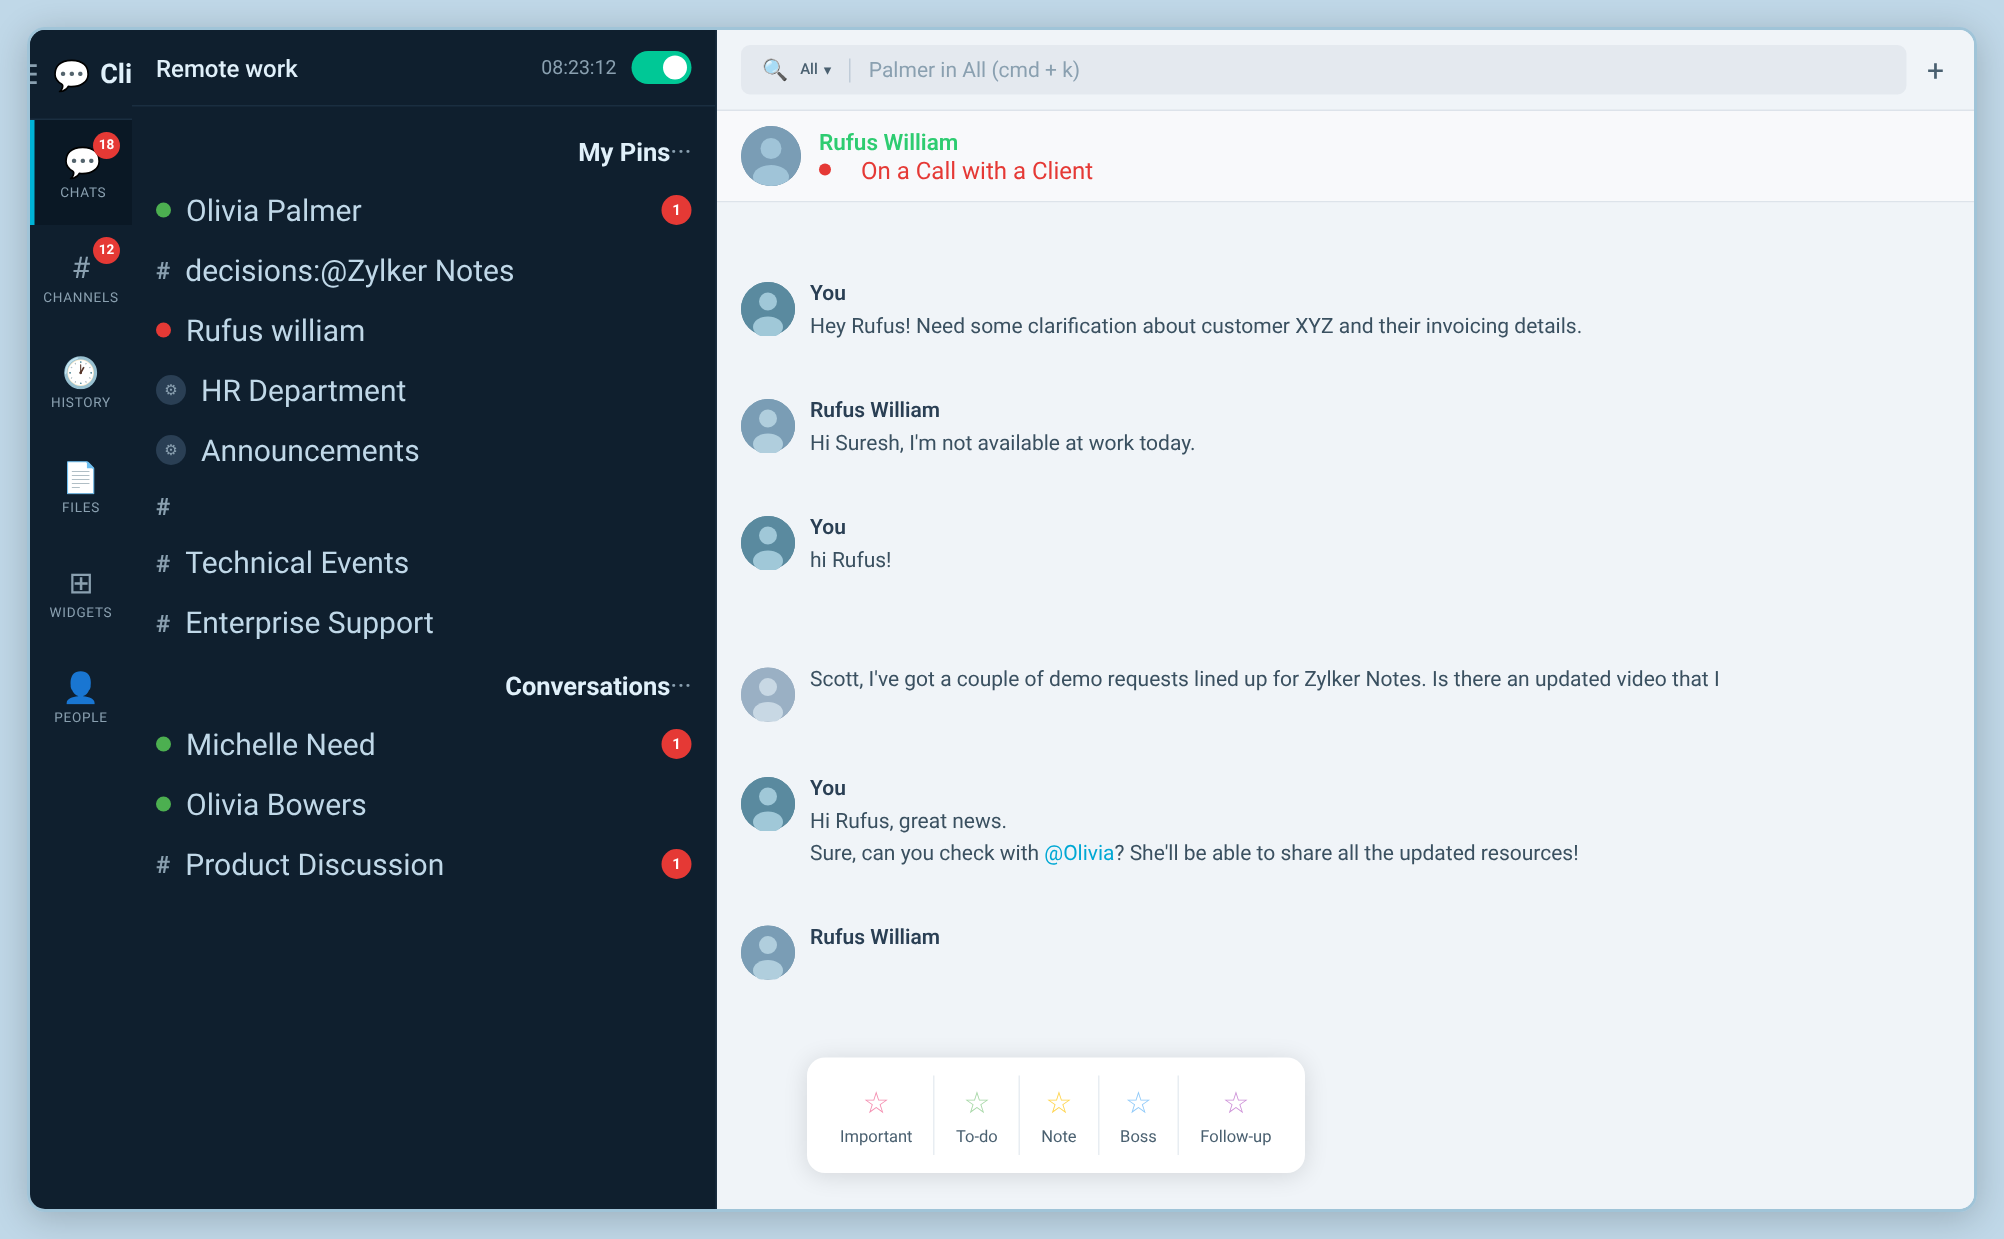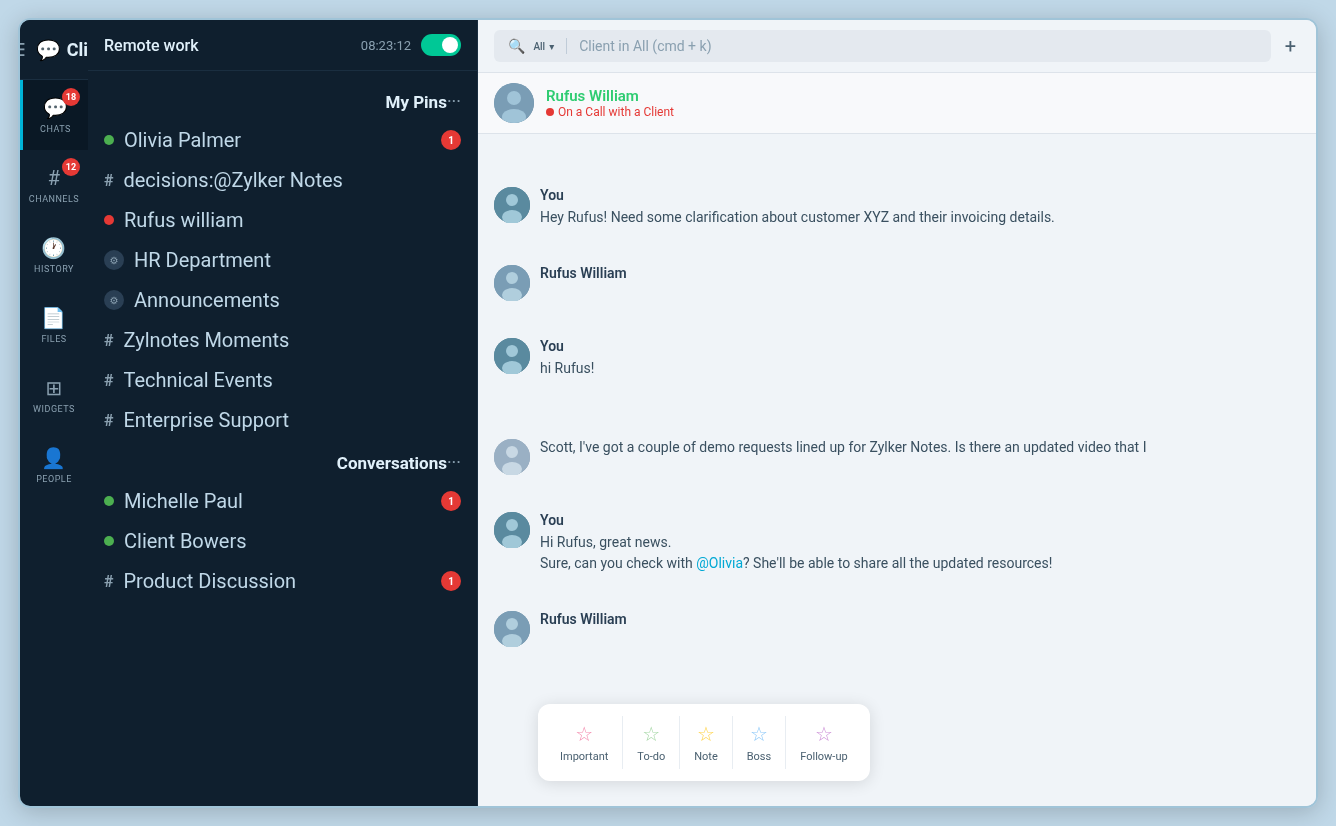--- a/index.html
+++ b/index.html
@@ -301,24 +301,24 @@
     .contact-info {
       flex: 1;
     }
     .contact-name {
       color: #2ecc71;
       font-size: 15px;
       font-weight: 600;
     }
     .contact-status {
       color: #e53935;
-      font-size: 12px;
-      display: flex;
-      align-items: center;
-      gap: 4px;
+      font-size: 16px;
+      display: flex;
+      align-items: center;
+      gap: 20px;
     }
     .status-red-dot {
       width: 8px;
       height: 8px;
       border-radius: 50%;
       background: #e53935;
     }
     .messages-area {
       flex: 1;
       overflow-y: auto;
@@ -483,64 +483,63 @@
       <div class="sidebar-item">
         <span class="circle-icon">⚙</span>
         <span class="item-name">HR Department</span>
       </div>
       <div class="sidebar-item">
         <span class="circle-icon">⚙</span>
         <span class="item-name">Announcements</span>
       </div>
       <div class="sidebar-item">
         <span class="hash-icon">#</span>
-        <span class="item-name">Zylnotes Moments</span>
       </div>
       <div class="sidebar-item">
         <span class="hash-icon">#</span>
         <span class="item-name">Technical Events</span>
       </div>
       <div class="sidebar-item">
         <span class="hash-icon">#</span>
         <span class="item-name">Enterprise Support</span>
       </div>
 
       <div class="section-header">
         <span class="section-title">Conversations</span>
         <span class="section-dots">···</span>
       </div>
 
       <div class="sidebar-item">
         <span class="status-dot dot-green"></span>
-        <span class="item-name">Michelle Paul</span>
+        <span class="item-name">Michelle Need</span>
         <span class="item-badge">1</span>
       </div>
       <div class="sidebar-item">
         <span class="status-dot dot-green"></span>
-        <span class="item-name">Client Bowers</span>
+        <span class="item-name">Olivia Bowers</span>
       </div>
       <div class="sidebar-item">
         <span class="hash-icon">#</span>
         <span class="item-name">Product Discussion</span>
         <span class="item-badge">1</span>
       </div>
     </div>
   </div>
 
   <div class="chat-area">
 
     <div class="chat-header">
       <div class="search-bar">
         <span class="search-icon">🔍</span>
         <span class="search-filter">
           <span>All</span>
           <span>▾</span>
         </span>
         <span class="filter-divider"></span>
-        <span class="search-placeholder">Client in All (cmd + k)</span>
+        <span class="search-placeholder">Palmer in All (cmd + k)</span>
       </div>
       <span class="search-plus">+</span>
     </div>
 
     <div class="contact-header">
       <div class="contact-avatar msg-avatar-rufus">
         <svg width="40" height="40" viewBox="0 0 40 40">
           <circle cx="20" cy="20" r="20" fill="#7a9db5"></circle>
           <circle cx="20" cy="15" r="7" fill="#a0c4d8"></circle>
           <ellipse cx="20" cy="34" rx="12" ry="8" fill="#a0c4d8"></ellipse>
@@ -574,20 +573,21 @@
       <div class="message-group">
         <div class="msg-avatar msg-avatar-rufus">
           <svg width="36" height="36" viewBox="0 0 36 36">
             <circle cx="18" cy="18" r="18" fill="#7a9db5"></circle>
             <circle cx="18" cy="13" r="6" fill="#b0cedd"></circle>
             <ellipse cx="18" cy="30" rx="10" ry="7" fill="#b0cedd"></ellipse>
           </svg>
         </div>
         <div class="msg-content">
           <div class="msg-sender">Rufus William</div>
+          <div class="msg-text">Hi Suresh, I'm not available at work today.</div>
         </div>
       </div>
 
       <div class="message-group">
         <div class="msg-avatar msg-avatar-you">
           <svg width="36" height="36" viewBox="0 0 36 36">
             <circle cx="18" cy="18" r="18" fill="#5a8a9f"></circle>
             <circle cx="18" cy="13" r="6" fill="#a0c8d8"></circle>
             <ellipse cx="18" cy="30" rx="10" ry="7" fill="#a0c8d8"></ellipse>
           </svg>

